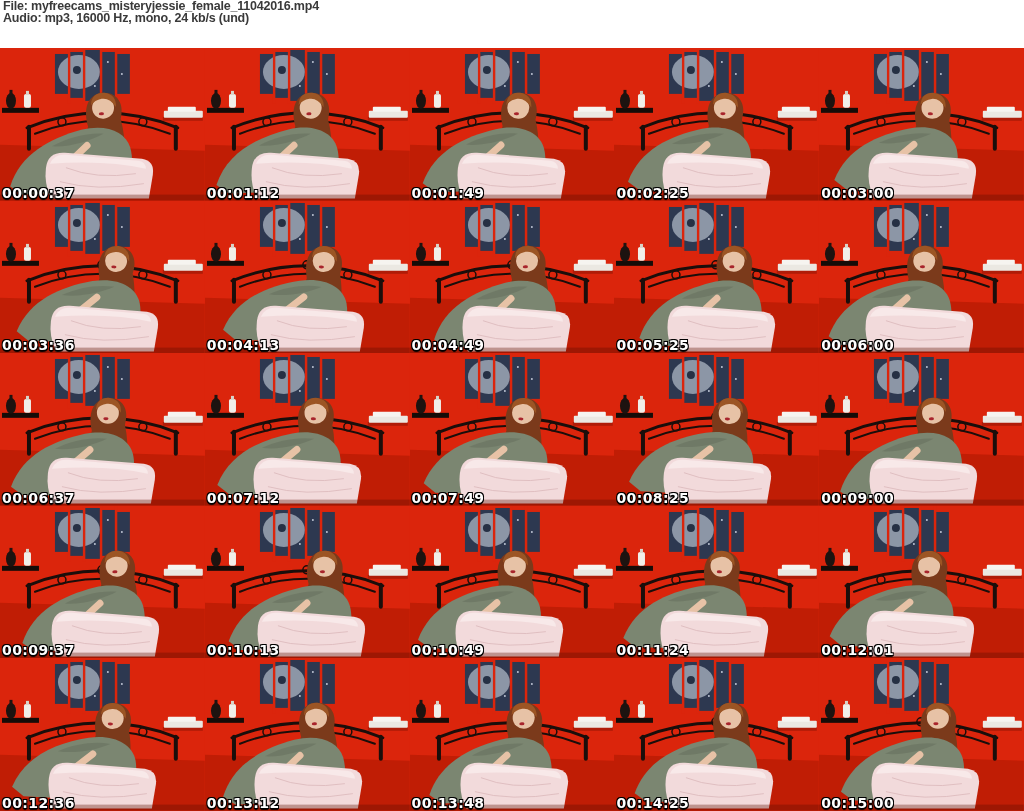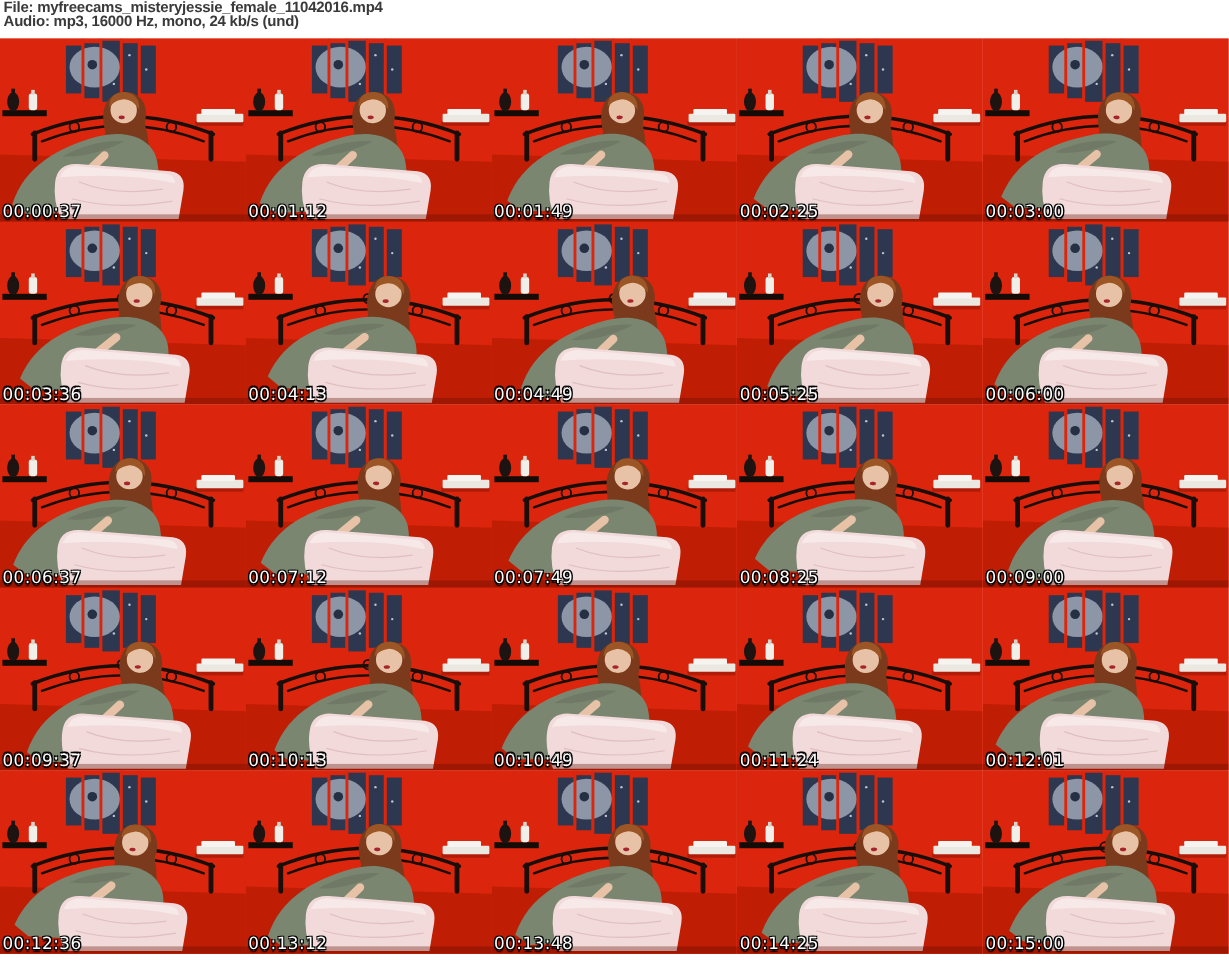--- a/index.html
+++ b/index.html
@@ -1,36 +1,36 @@
 <!DOCTYPE html>
 <html style="--c-headertext: #3a3a3a; --c-wall: #db250c; --c-bed: #c01d05; --c-art: #2d3850; --c-mask: #9aa3b2; --c-maskeye: #263044; --c-headboard: #1a0e0b; --c-shelf: #150c08; --c-bottle: #f1efe9; --c-towel: #ebe8e2; --c-hair: #7b3a1b; --c-hairhi: #9c5524; --c-skin: #e7c2a6; --c-dress: #7b8671; --c-dressdark: #66705d; --c-lips: #a8242c; --c-pillow: #f2dadb; --c-pillowhi: #f8e9e9; --c-ts: #ffffff;"><head>
 <meta charset="utf-8">
 <style>
   html,body{margin:0;padding:0;background:#ffffff;}
   body{width:1024px;height:811px;overflow:hidden;font-family:"Liberation Sans",sans-serif;}
   .sheet{width:1024px;height:811px;background:#fff;}
 
   
-  .meta{height:32px;box-sizing:border-box;padding:1px 0 0 3px;background:#fff;}
+  .meta{height:48px;box-sizing:border-box;padding:1px 0 0 3px;background:#fff;}
   .hline{
     font-size:12.5px;line-height:11.7px;font-weight:bold;
     color:var(--c-headertext,#3a3a3a);letter-spacing:-0.2px;white-space:nowrap;
   }
 
   
   .grid{
     width:1024px;height:763px;
     display:grid;grid-template-columns:repeat(5,20%);grid-auto-rows:152.6px;
   }
   .cell{position:relative;overflow:hidden;background:var(--c-wall,#db250c);}
   .cell svg{position:absolute;left:0;top:0;width:100%;height:100%;display:block;}
   .ts{
     position:absolute;left:2px;bottom:0px;
     font-family:"DejaVu Sans","Liberation Sans",sans-serif;
-    font-size:14px;font-weight:normal;letter-spacing:0.4px;
+    font-size:14px;font-weight:bold;letter-spacing:0.4px;
     color:var(--c-ts,#ffffff);
     text-shadow:-1px -1px 0 #000,1px -1px 0 #000,-1px 1px 0 #000,1px 1px 0 #000,0 2px 1px #000;
   }
 
   
   .f-wall{fill:var(--c-wall)}
   .f-bed{fill:var(--c-bed)}
   .f-art{fill:var(--c-art)}
   .f-mask{fill:var(--c-mask);opacity:.88}
   .f-maskeye{fill:var(--c-maskeye)}

